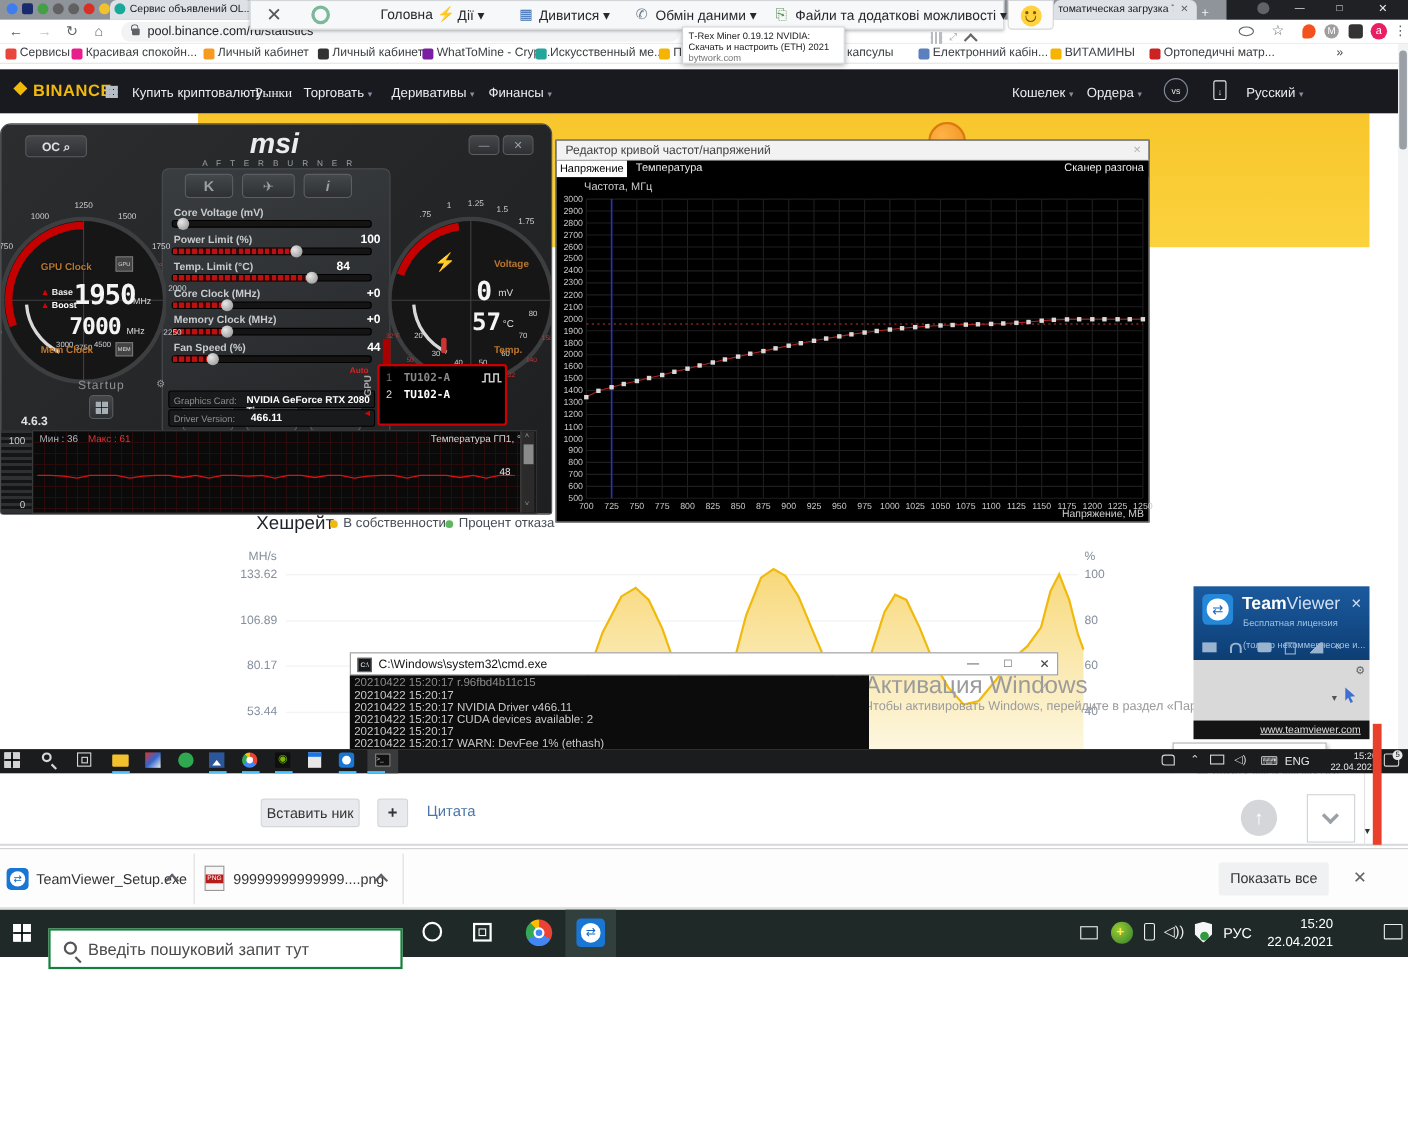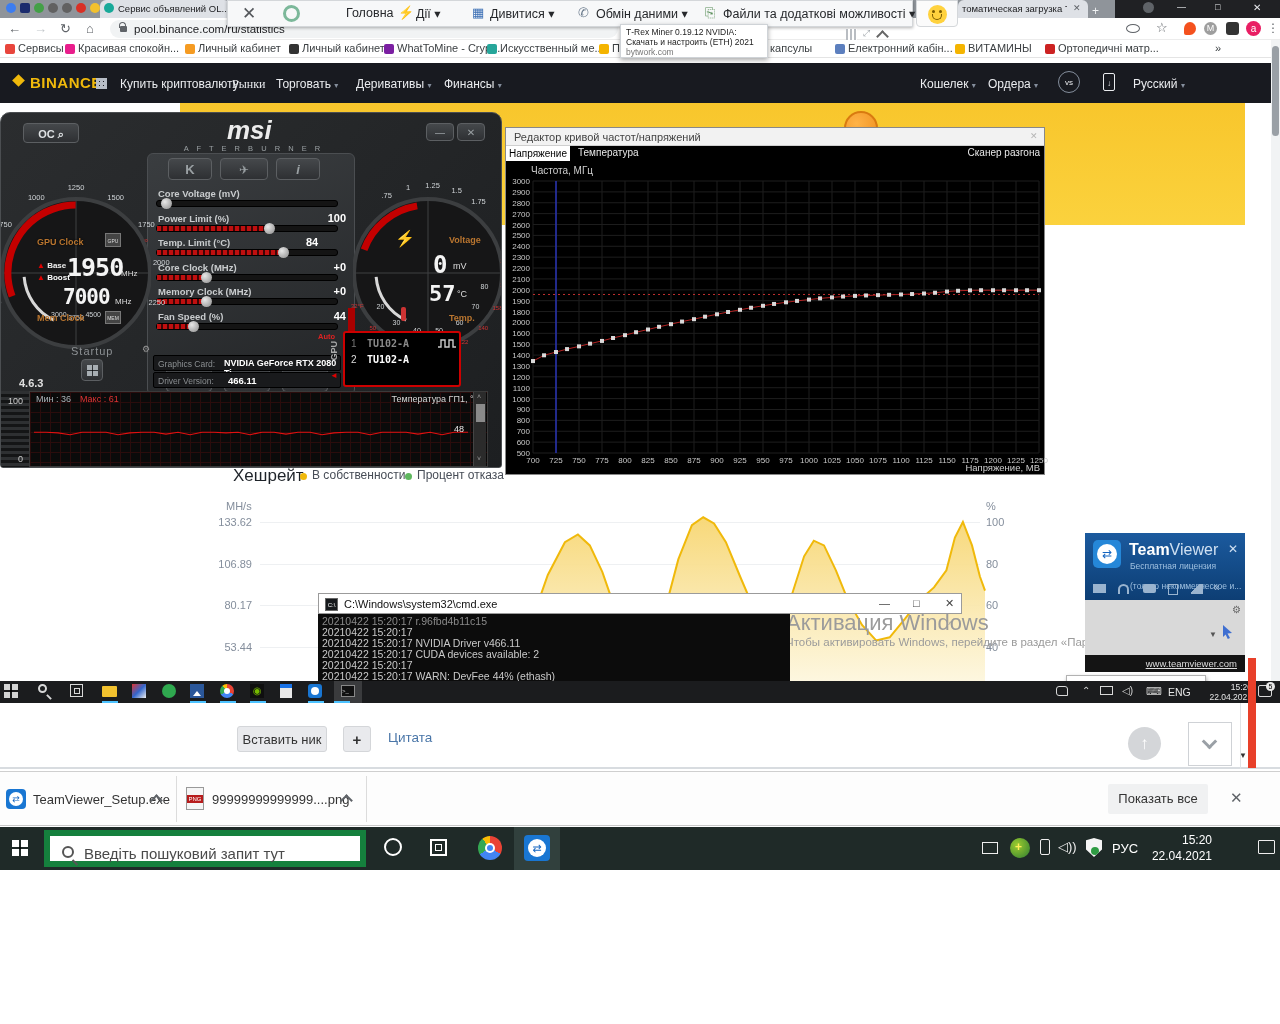--- a/index.html
+++ b/index.html
@@ -565,21 +565,21 @@
       <span class="ab" style="left:560px;top:3px;font-size:11px;color:#444">—</span>
       <span class="ab" style="left:594px;top:3px;font-size:11px;color:#444">□</span>
       <span class="ab" style="left:626px;top:3px;font-size:11px;color:#444">✕</span>
     </div>
     <div id="cmdbody" class="ab mono">
         <div style="color: rgb(138, 138, 138);">20210422 15:20:17 r.96fbd4b11c15</div>
         <div>20210422 15:20:17</div>
         <div>20210422 15:20:17 NVIDIA Driver v466.11</div>
         <div>20210422 15:20:17 CUDA devices available: 2</div>
         <div>20210422 15:20:17</div>
-        <div>20210422 15:20:17 WARN: DevFee 44% (ethash)</div>
+        <div>20210422 15:20:17 WARN: DevFee 1% (ethash)</div>
       </div>
     <span class="ab" style="left:630px;top:26px;font-size:8px;color:#9a9a9a">˄</span>
   </div>
 
   <div id="tv" class="ab">
     <div id="tvhead" class="ab">
       <span class="ab" style="left:8px;top:7px;width:28px;height:28px;background:#2587d8;border-radius:5px">
         <span class="ab" style="left:4px;top:4px;width:20px;height:20px;background:#fff;border-radius:50%;text-align:center;line-height:20px;color:#1565c0;font-size:12px">⇄</span>
       </span>
       <span class="ab" style="left:44px;top:8px;font-size:16px;color:#fff"><b>Team</b><span style="color:#cfe0f2">Viewer</span></span>
@@ -695,21 +695,21 @@
       </span>
     <span class="ab" style="left:212px;top:20px;font-size:13px;color:#333">99999999999999....png</span>
     <span class="ab chev" style="left:342px;top:24px;border-color:#5f6368"></span>
     <div class="ab" style="left:366px;top:4px;width:1px;height:46px;background:#dcdcdc"></div>
     <div class="ab" style="left:1108px;top:12px;width:100px;height:30px;background:#f0f1f2;border-radius:2px;font-size:13px;color:#333;text-align:center;line-height:30px">Показать все</div>
     <span class="ab" style="left:1230px;top:17px;font-size:15px;color:#5f6368">✕</span>
   </div>
 
   <div id="tb2" class="ab">
     <span class="ab" style="left:12px;top:13px;width:16px;height:16px;background:repeating-linear-gradient(90deg,#fff 0 7px,#1f2a28 7px 9px),repeating-linear-gradient(180deg,#fff 0 7px,#1f2a28 7px 9px);background-blend-mode:multiply"></span>
-    <div class="ab" style="left:44px;top:3px;width:322px;height:37px;background:#fff;border:6px solid #15803d">
+    <div class="ab" style="left:44px;top:17px;width:322px;height:37px;background:#fff;border:2px solid #15803d">
       <span class="ab" style="left:12px;top:10px;width:12px;height:12px;border:2px solid #555;border-radius:50%">
           <span class="ab" style="left:10px;top:11px;width:2px;height:7px;background:#555;transform:rotate(-45deg)"></span>
         </span>
       <span class="ab" style="left:34px;top:9px;font-size:15px;color:#4a4a4a">Введіть пошуковий запит тут</span>
     </div>
     <span class="ab" style="left:384px;top:11px;width:18px;height:18px;border:2.5px solid #fff;border-radius:50%"></span>
     <span class="ab" style="left:430px;top:12px;width:17px;height:17px;border:2px solid #fff">
         <span class="ab" style="left:3px;top:3px;width:7px;height:7px;border:1.5px solid #fff"></span>
       </span>
     <span class="ab" style="left:478px;top:9px;width:24px;height:24px;border-radius:50%;background:conic-gradient(#ea4335 0 33%,#4285f4 33% 66%,#34a853 66% 89%,#fbbc05 89%)">

